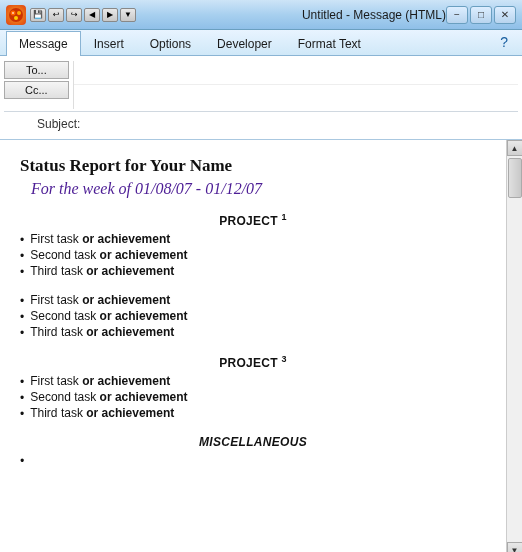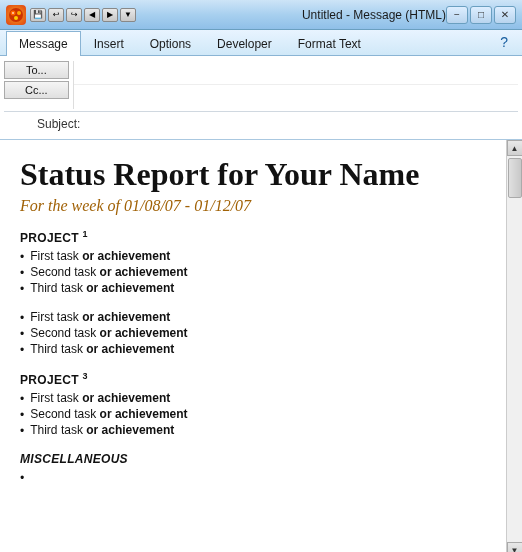--- a/index.html
+++ b/index.html
@@ -170,34 +170,36 @@
       margin-top: 2px;
       cursor: pointer;
     }
     .scroll-track {
       flex: 1;
     }
 
     
     .email-title {
       font-family: 'Times New Roman', serif;
-      font-size: 32px;
+      font-size: 17px;
       font-weight: bold;
       color: #111;
       margin-bottom: 4px;
     }
     .email-subtitle {
       font-family: 'Times New Roman', serif;
       font-size: 16px;
-      color: #a16207;
+      color: #4c1d95;
       font-style: italic;
       margin-bottom: 14px;
+      margin-left: 11px;
     }
     .project-section {
       margin-bottom: 14px;
+      text-align: center;
     }
     .project-title {
       font-size: 12px;
       font-weight: bold;
       color: #111;
       text-transform: uppercase;
       margin-bottom: 4px;
       font-family: Arial, sans-serif;
       letter-spacing: 0.3px;
     }

